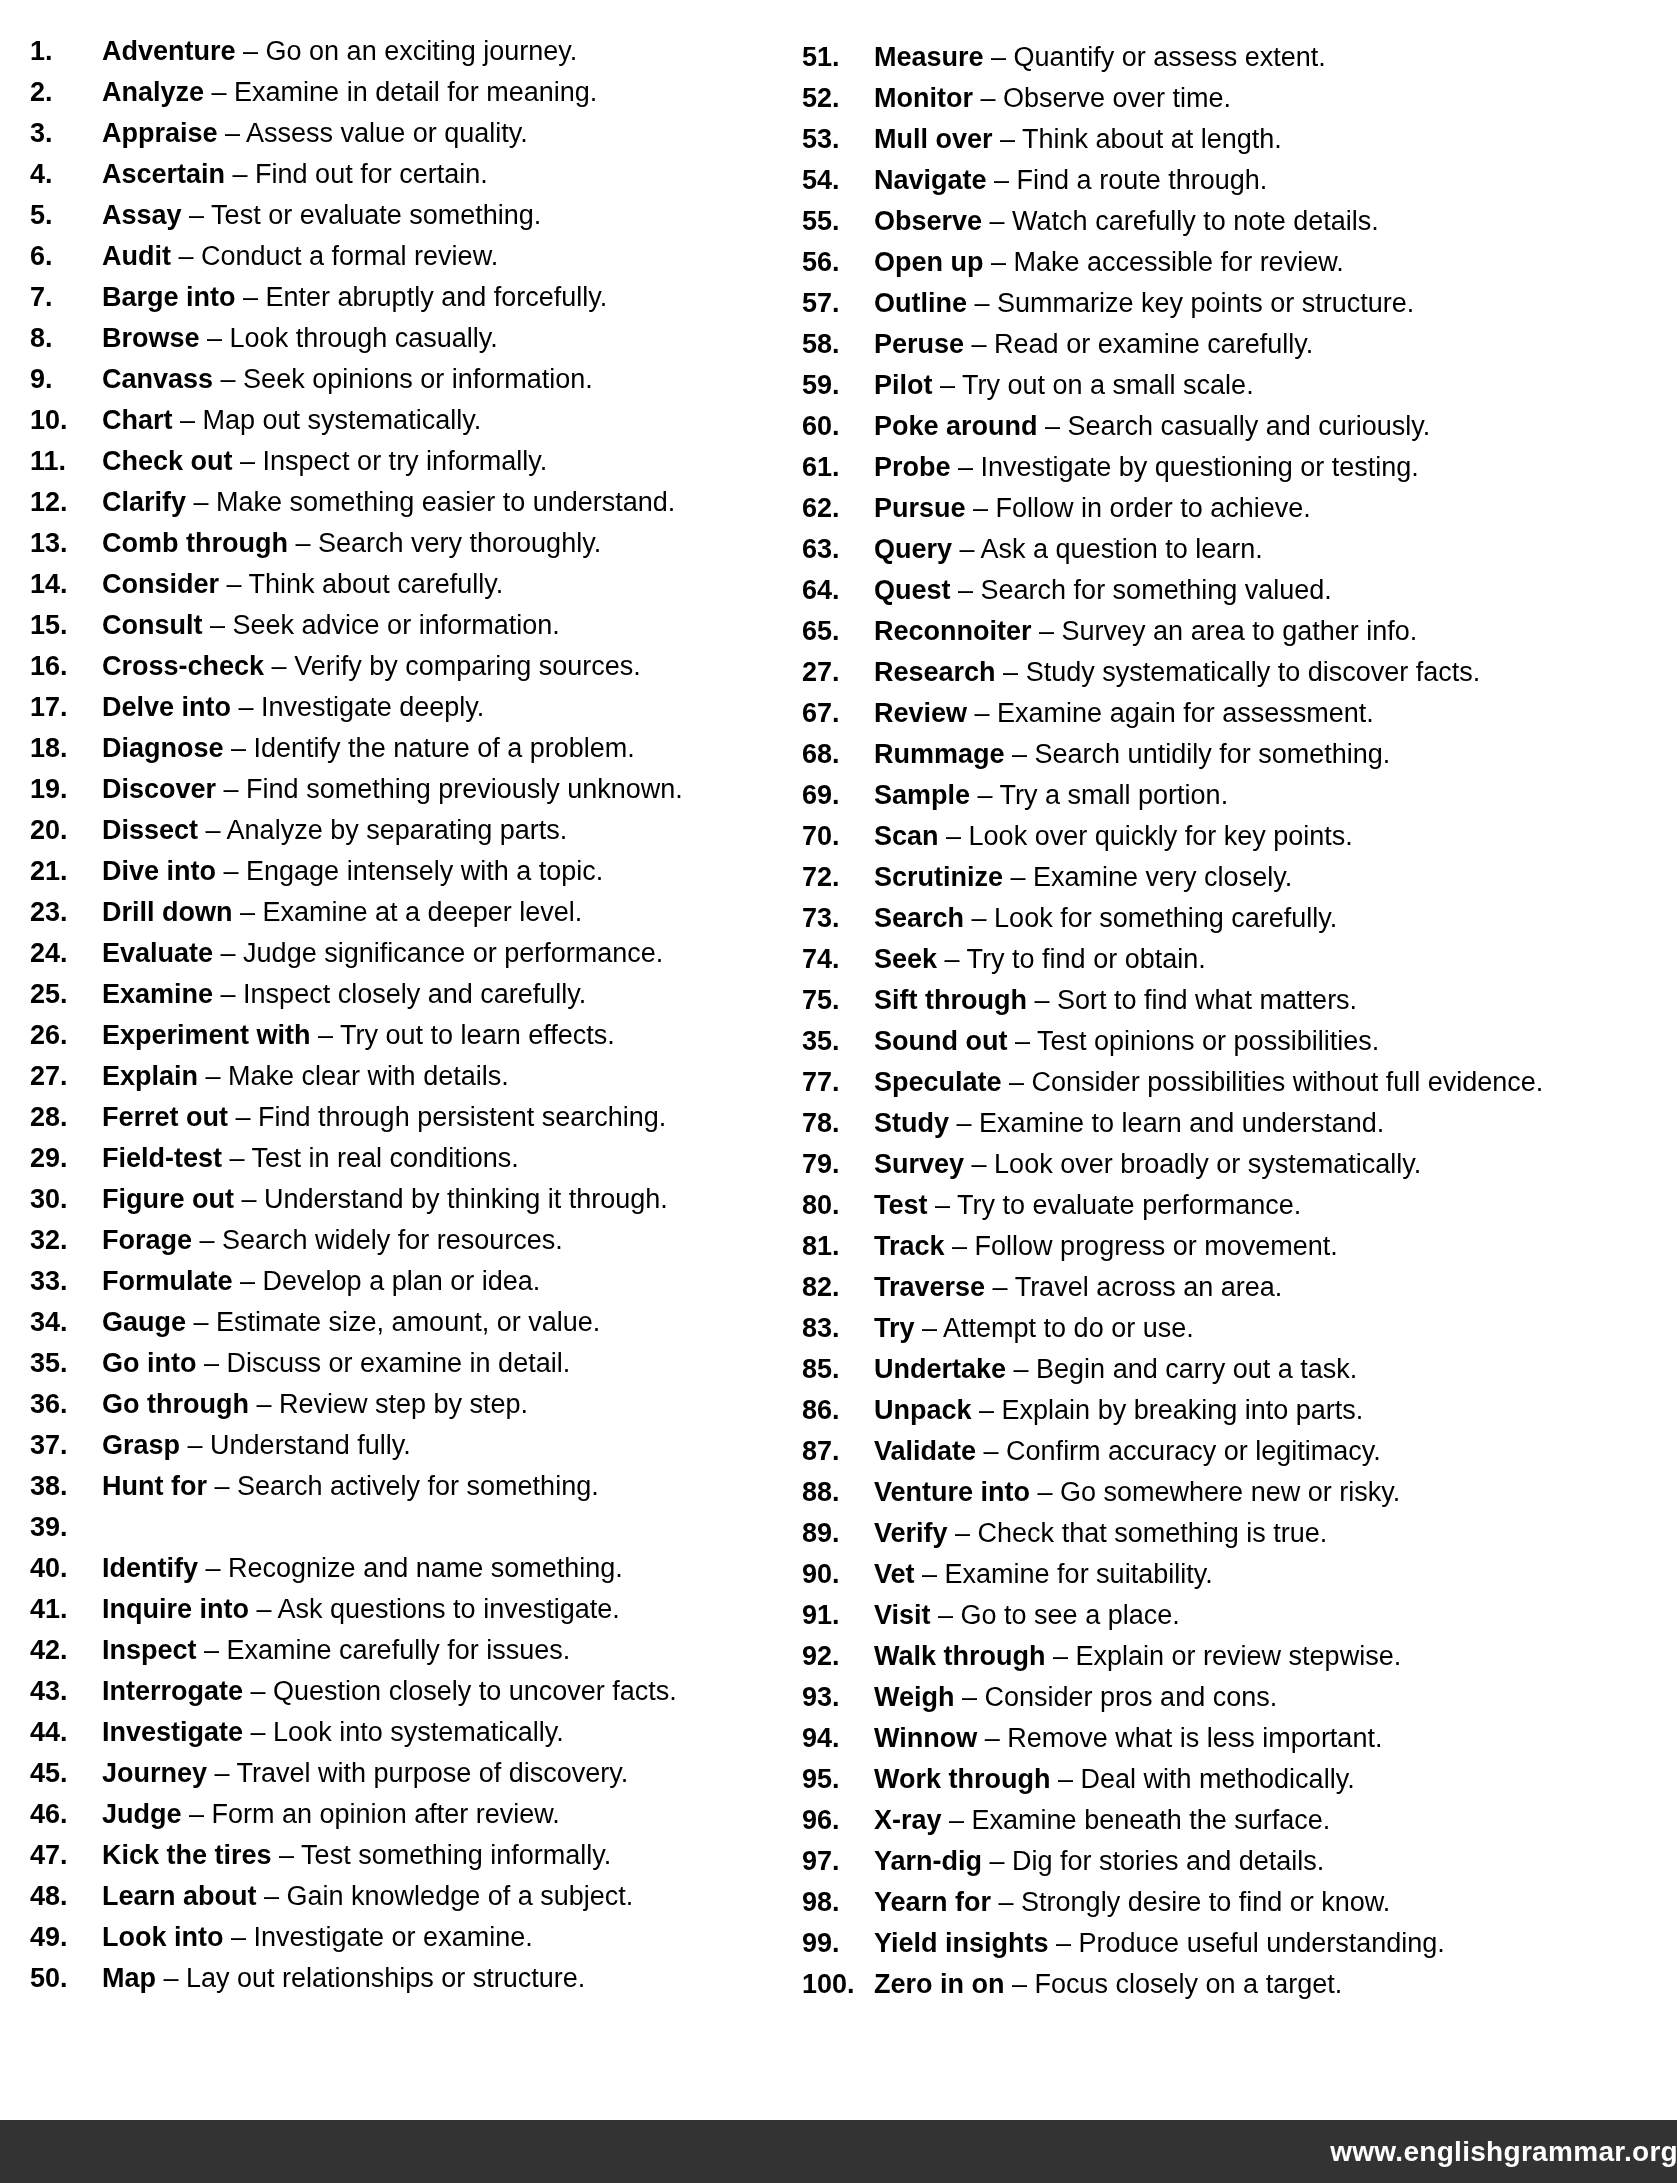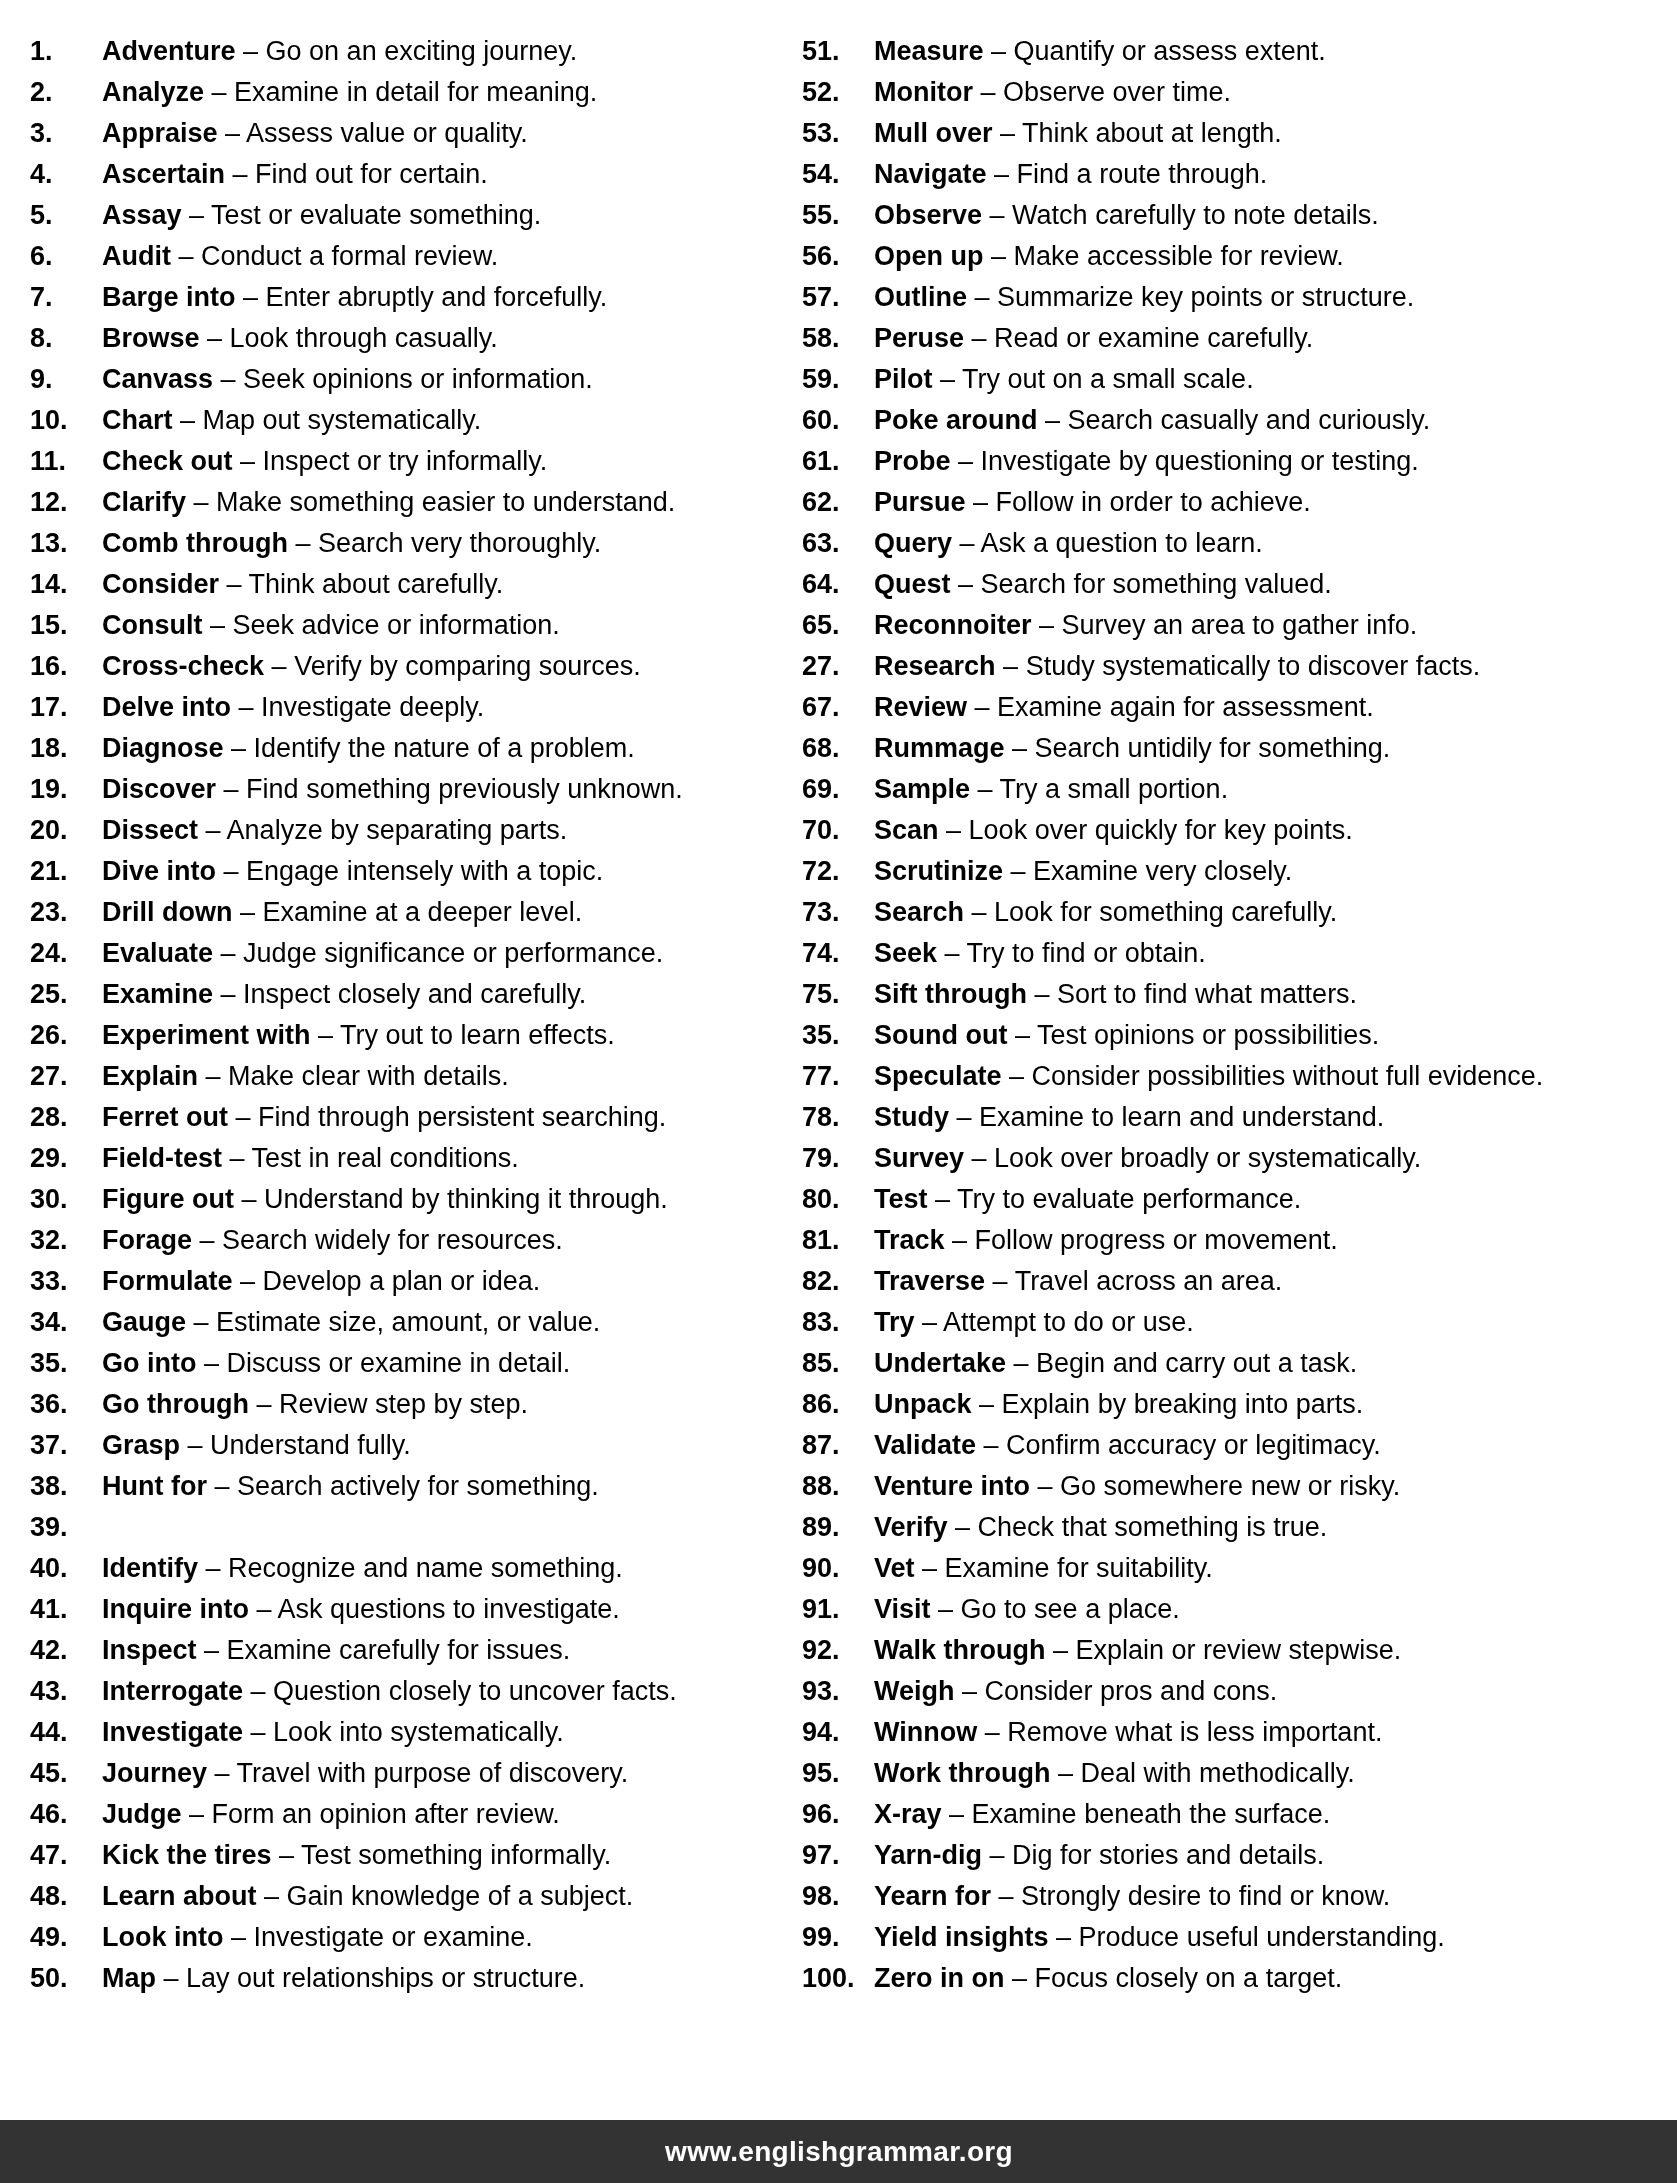--- a/index.html
+++ b/index.html
@@ -14,21 +14,21 @@
     background: #ffffff;
     color: #000000;
     font-family: "Liberation Sans", sans-serif;
     overflow: hidden;
   }
   .column {
     position: absolute;
     top: 31px;
   }
   .column.left  { left: 30px;  width: 766px; }
-  .column.right { left: 802px; width: 869px; }
+  .column.right { left: 802px; width: 869px; margin-top: 6px; }
   .row {
     display: flex;
     align-items: center;
     height: 41px;
     white-space: nowrap;
     font-size: 27px;
     line-height: 1;
   }
   .num {
     flex: 0 0 auto;
@@ -40,21 +40,21 @@
   .sep  { font-weight: normal; }
   .def  { font-weight: normal; }
   .footer {
     position: absolute;
     left: 0;
     bottom: 0;
     width: 100%;
     height: 63px;
     display: flex;
     align-items: center;
-    justify-content: center;
+    justify-content: flex-end;
   }
   .footer-label {
     font-size: 28px;
     font-weight: bold;
     letter-spacing: 0.3px;
   }
 </style>
 </head>
 <body>
 

